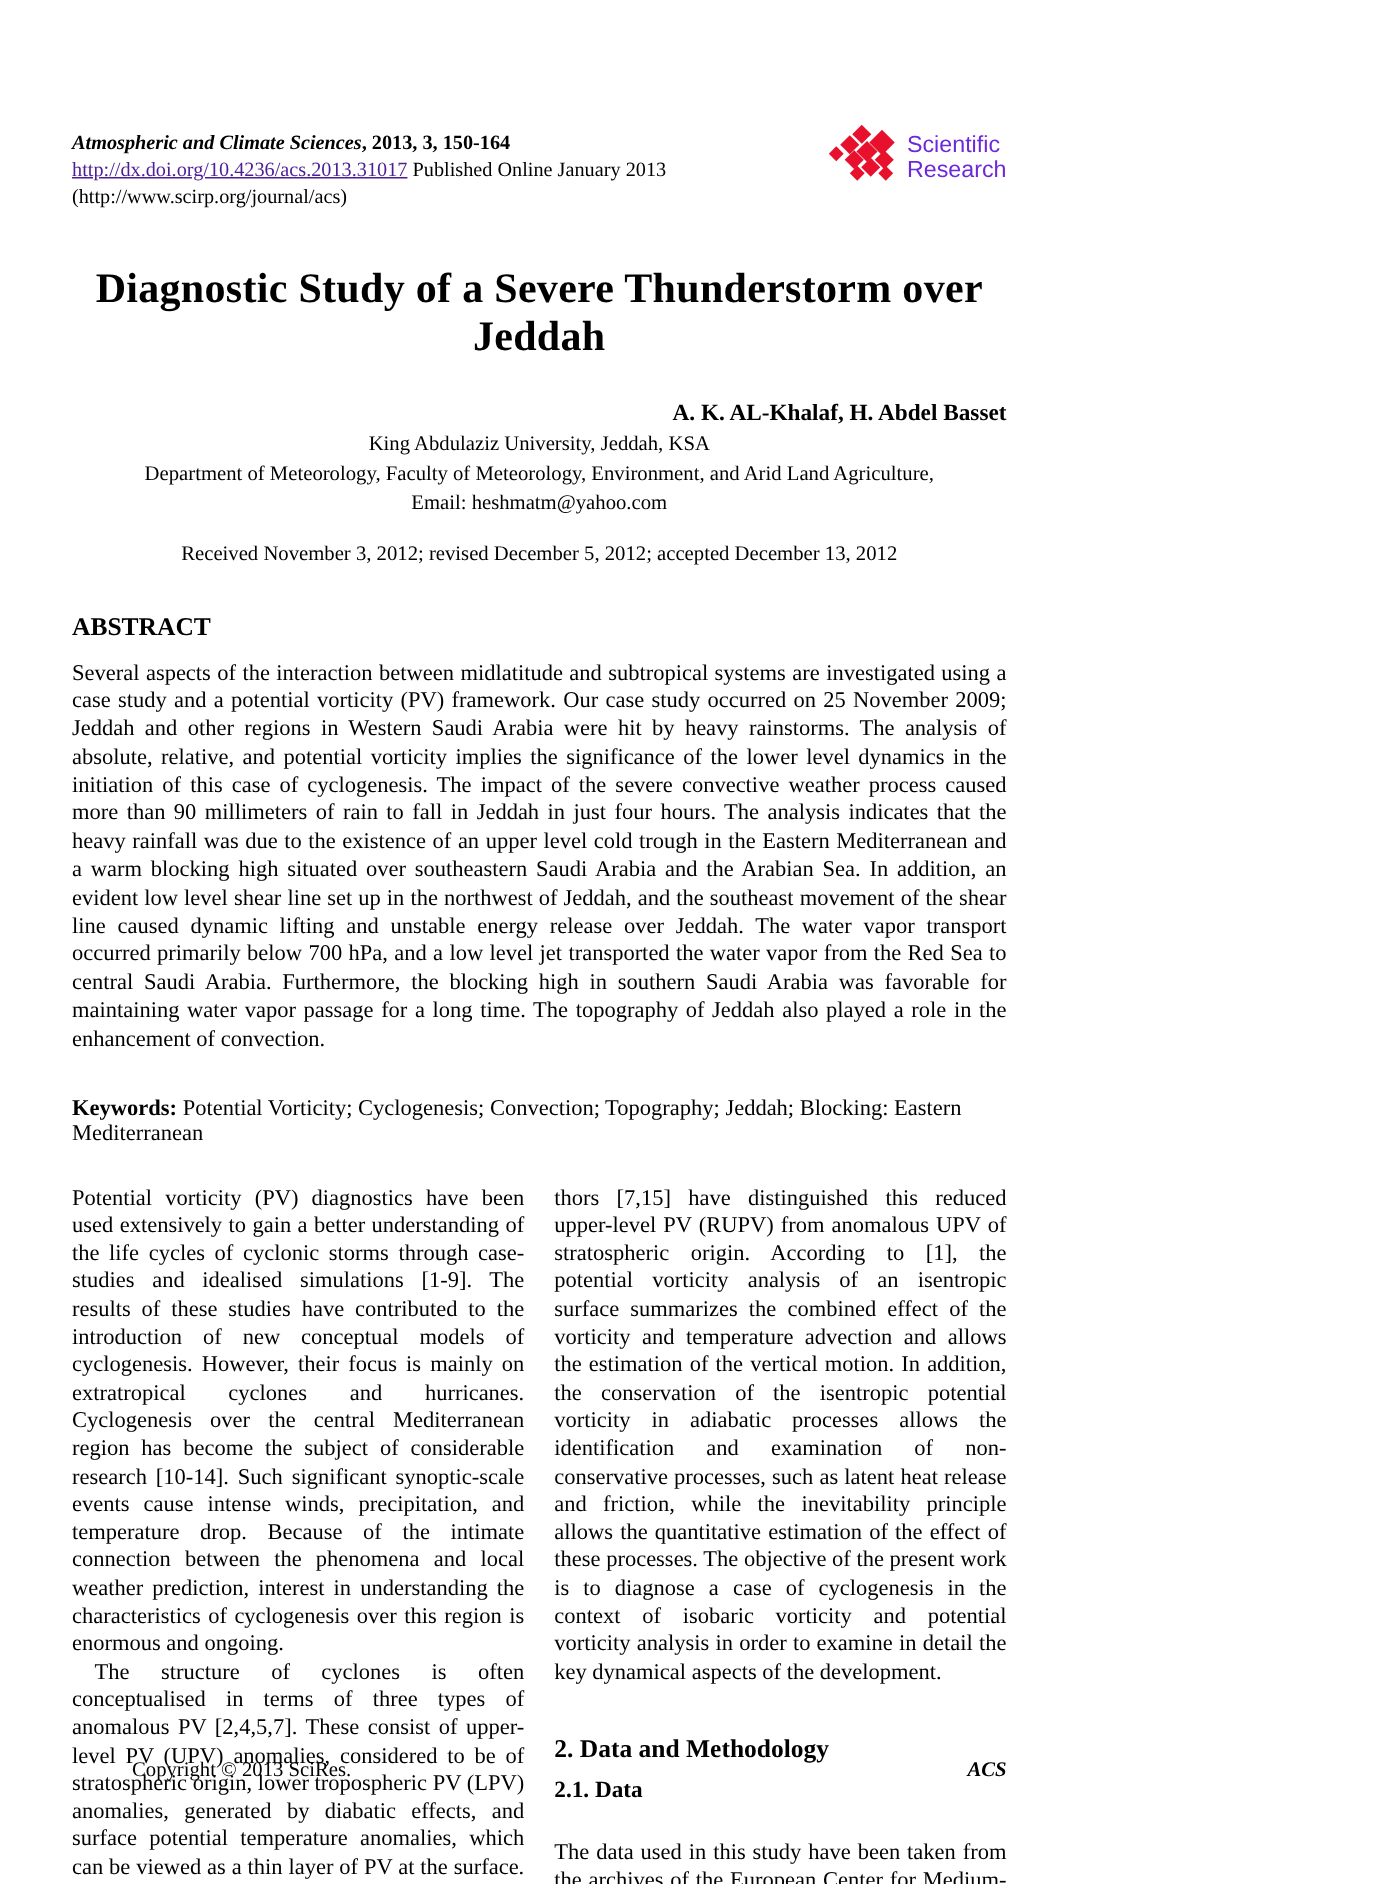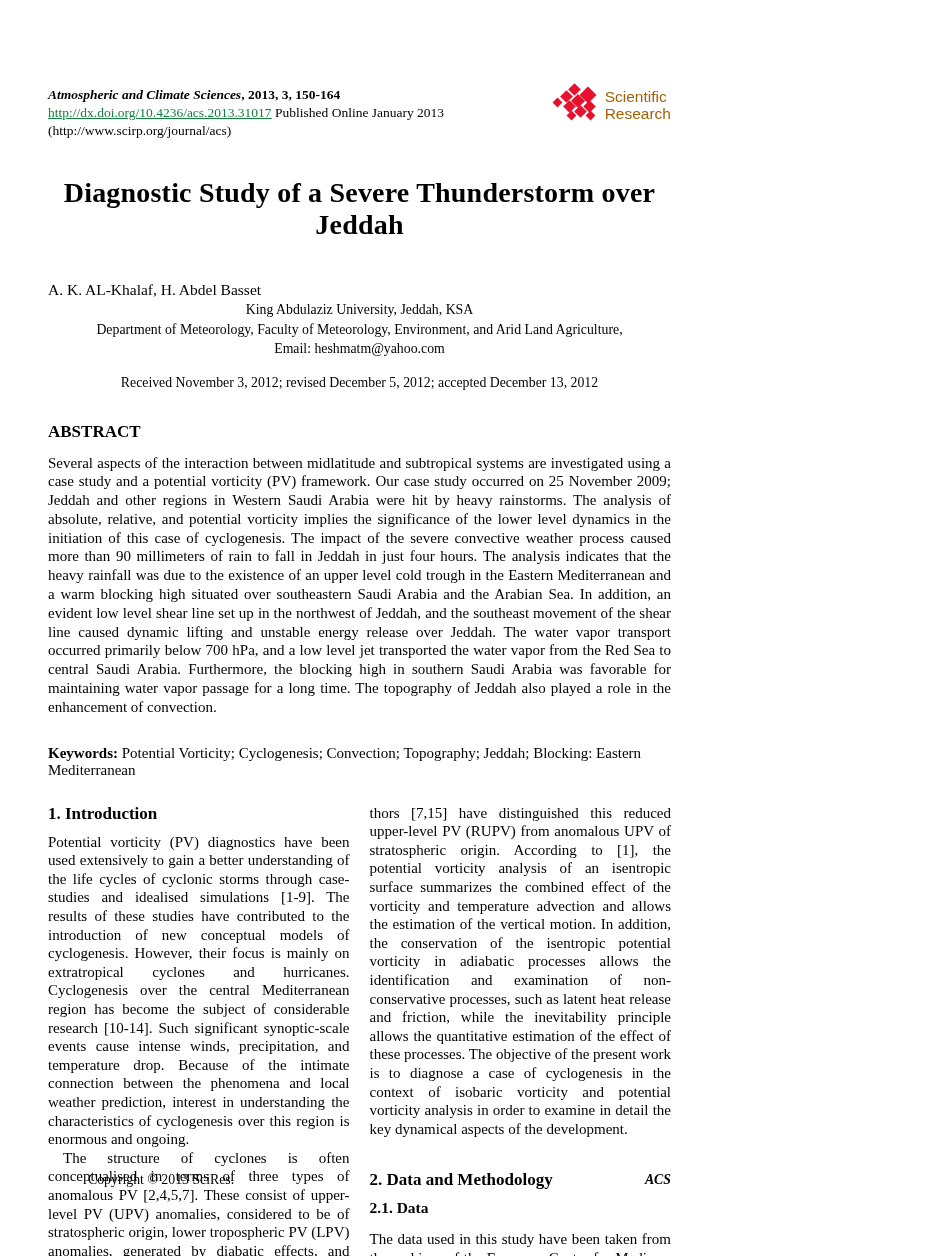--- a/index.html
+++ b/index.html
@@ -11,58 +11,58 @@
     background:#fff;
     padding:86px 87px 0 48px;
     overflow:hidden;
   }
 
   
   .header { display:flex; justify-content:space-between; align-items:flex-start; }
   .header-left { font-size:13.5px; line-height:18px; }
   .journal-title { font-weight:bold; font-style:italic; }
   .journal-rest { font-weight:bold; }
-  .doi-line a { color:#15803d; text-decoration:underline; cursor:pointer; }
+  .doi-line a { color:#4c1d95; text-decoration:underline; cursor:pointer; }
   .doi-line { color:#000; }
 
   .logo { display:flex; align-items:center; gap:6px; margin-top:-2px; }
   .diamonds { position:relative; width:48px; height:42px; }
   .diamonds .d { position:absolute; background:#e8112d; transform:rotate(45deg); }
   .d1 { left:19px; top:1px;  width:9px;  height:9px; }
   .d2 { left:31px; top:5px;  width:12px; height:12px; }
   .d3 { left:11px; top:8px;  width:9px;  height:9px; }
   .d4 { left:22px; top:12px; width:10px; height:10px; }
   .d5 { left:3px;  top:15px; width:7px;  height:7px; }
   .d6 { left:14px; top:18px; width:9px;  height:9px; }
   .d7 { left:34px; top:18px; width:9px;  height:9px; }
   .d8 { left:25px; top:23px; width:9px;  height:9px; }
   .d9 { left:36px; top:28px; width:7px;  height:7px; }
   .d10{ left:17px; top:28px; width:7px;  height:7px; }
-  .logo-text { font-family:"Liberation Sans", sans-serif; font-size:15.5px; line-height:17px; color:#a16207; }
+  .logo-text { font-family:"Liberation Sans", sans-serif; font-size:15.5px; line-height:17px; color:#6d28d9; }
 
   
   .title { text-align:center; font-size:28px; font-weight:bold; margin-top:37px; letter-spacing:0.2px; }
-  .authors { text-align:left; font-size:15.5px; font-weight:normal; margin-top:40px; }
+  .authors { text-align:right; font-size:15.5px; font-weight:bold; margin-top:26px; }
   .affil, .email-line { text-align:center; font-size:13.8px; margin-top:3px; line-height:16.5px; }
   .received { text-align:center; font-size:13.8px; margin-top:17px; }
 
   
   .abstract-heading { font-size:17px; font-weight:bold; margin-top:31px; }
   .abstract-text {
     margin-top:12px; font-size:15px; line-height:18.8px;
     text-align:justify;
   }
   .keywords { margin-top:28px; font-size:15px; }
   .keywords .kw-label { font-weight:bold; }
 
   
   .columns { display:flex; gap:20px; margin-top:25px; }
   .col { width:365px; }
   .sec-heading { font-size:17px; font-weight:bold; margin-bottom:9px; }
-  .subsec-heading { font-size:15.5px; font-weight:bold; margin-top:9px; margin-bottom:13px; }
+  .subsec-heading { font-size:15.5px; font-weight:bold; margin-top:9px; margin-bottom:23px; }
   .body-p { font-size:15px; line-height:18.6px; text-align:justify; }
   .indent { text-indent:15px; }
   .col-right .sec-heading { margin-top:32px; margin-bottom:0; }
 
   
   .footer {
     position:absolute; left:88px; right:87px; top:1172px;
     display:flex; justify-content:space-between;
     font-size:13.8px;
   }
@@ -113,21 +113,20 @@
 
   <div class="abstract-heading">ABSTRACT</div>
   <p class="abstract-text">Several aspects of the interaction between midlatitude and subtropical systems are investigated using a case study and a potential vorticity (PV) framework. Our case study occurred on 25 November 2009; Jeddah and other regions in Western Saudi Arabia were hit by heavy rainstorms. The analysis of absolute, relative, and potential vorticity implies the significance of the lower level dynamics in the initiation of this case of cyclogenesis. The impact of the severe convective weather process caused more than 90 millimeters of rain to fall in Jeddah in just four hours. The analysis indicates that the heavy rainfall was due to the existence of an upper level cold trough in the Eastern Mediterranean and a warm blocking high situated over southeastern Saudi Arabia and the Arabian Sea. In addition, an evident low level shear line set up in the northwest of Jeddah, and the southeast movement of the shear line caused dynamic lifting and unstable energy release over Jeddah. The water vapor transport occurred primarily below 700 hPa, and a low level jet transported the water vapor from the Red Sea to central Saudi Arabia. Furthermore, the blocking high in southern Saudi Arabia was favorable for maintaining water vapor passage for a long time. The topography of Jeddah also played a role in the enhancement of convection.</p>
 
   <p class="keywords">
     <span class="kw-label">Keywords:</span><span> Potential Vorticity; Cyclogenesis; Convection; Topography; Jeddah; Blocking: Eastern Mediterranean</span>
   </p>
 
   <div class="columns">
     <div class="col col-left">
-      <div class="sec-heading">1. Introduction</div>
       <p class="body-p">Potential vorticity (PV) diagnostics have been used extensively to gain a better understanding of the life cycles of cyclonic storms through case-studies and idealised simulations [1-9]. The results of these studies have contributed to the introduction of new conceptual models of cyclogenesis. However, their focus is mainly on extratropical cyclones and hurricanes. Cyclogenesis over the central Mediterranean region has become the subject of considerable research [10-14]. Such significant synoptic-scale events cause intense winds, precipitation, and temperature drop. Because of the intimate connection between the phenomena and local weather prediction, interest in understanding the characteristics of cyclogenesis over this region is enormous and ongoing.</p>
       <p class="body-p indent">The structure of cyclones is often conceptualised in terms of three types of anomalous PV [2,4,5,7]. These consist of upper-level PV (UPV) anomalies, considered to be of stratospheric origin, lower tropospheric PV (LPV) anomalies, generated by diabatic effects, and surface potential temperature anomalies, which can be viewed as a thin layer of PV at the surface. [7] found that strong latent heat release in a cyclone produced a negative UPV anomaly in addition to a positive LPV anomaly. Since diabatic effects can reduce PV at upper levels, some au-</p>
     </div>
     <div class="col col-right">
       <p class="body-p">thors [7,15] have distinguished this reduced upper-level PV (RUPV) from anomalous UPV of stratospheric origin. According to [1], the potential vorticity analysis of an isentropic surface summarizes the combined effect of the vorticity and temperature advection and allows the estimation of the vertical motion. In addition, the conservation of the isentropic potential vorticity in adiabatic processes allows the identification and examination of non-conservative processes, such as latent heat release and friction, while the inevitability principle allows the quantitative estimation of the effect of these processes. The objective of the present work is to diagnose a case of cyclogenesis in the context of isobaric vorticity and potential vorticity analysis in order to examine in detail the key dynamical aspects of the development.</p>
       <div class="sec-heading">2. Data and Methodology</div>
       <div class="subsec-heading">2.1. Data</div>
       <p class="body-p">The data used in this study have been taken from the archives of the European Center for Medium-Range Weather Forecasts. It consists of the horizontal wind components (u-eastward, v-northward), the temperature (T) and the geopotential height (z) on regular latitude-longitude grid resolution of 2.5° × 2.5° for the isobaric levels 1000, 850, 700, 500, 400, 300, 250, 200, 150, and 100 hPa. The data</p>
     </div>
   </div>

